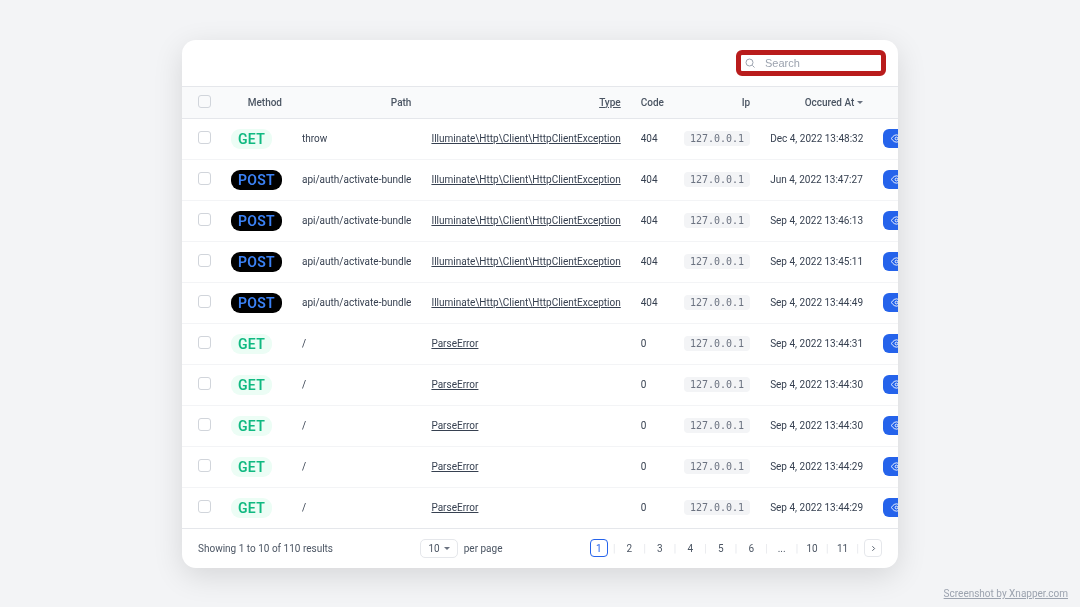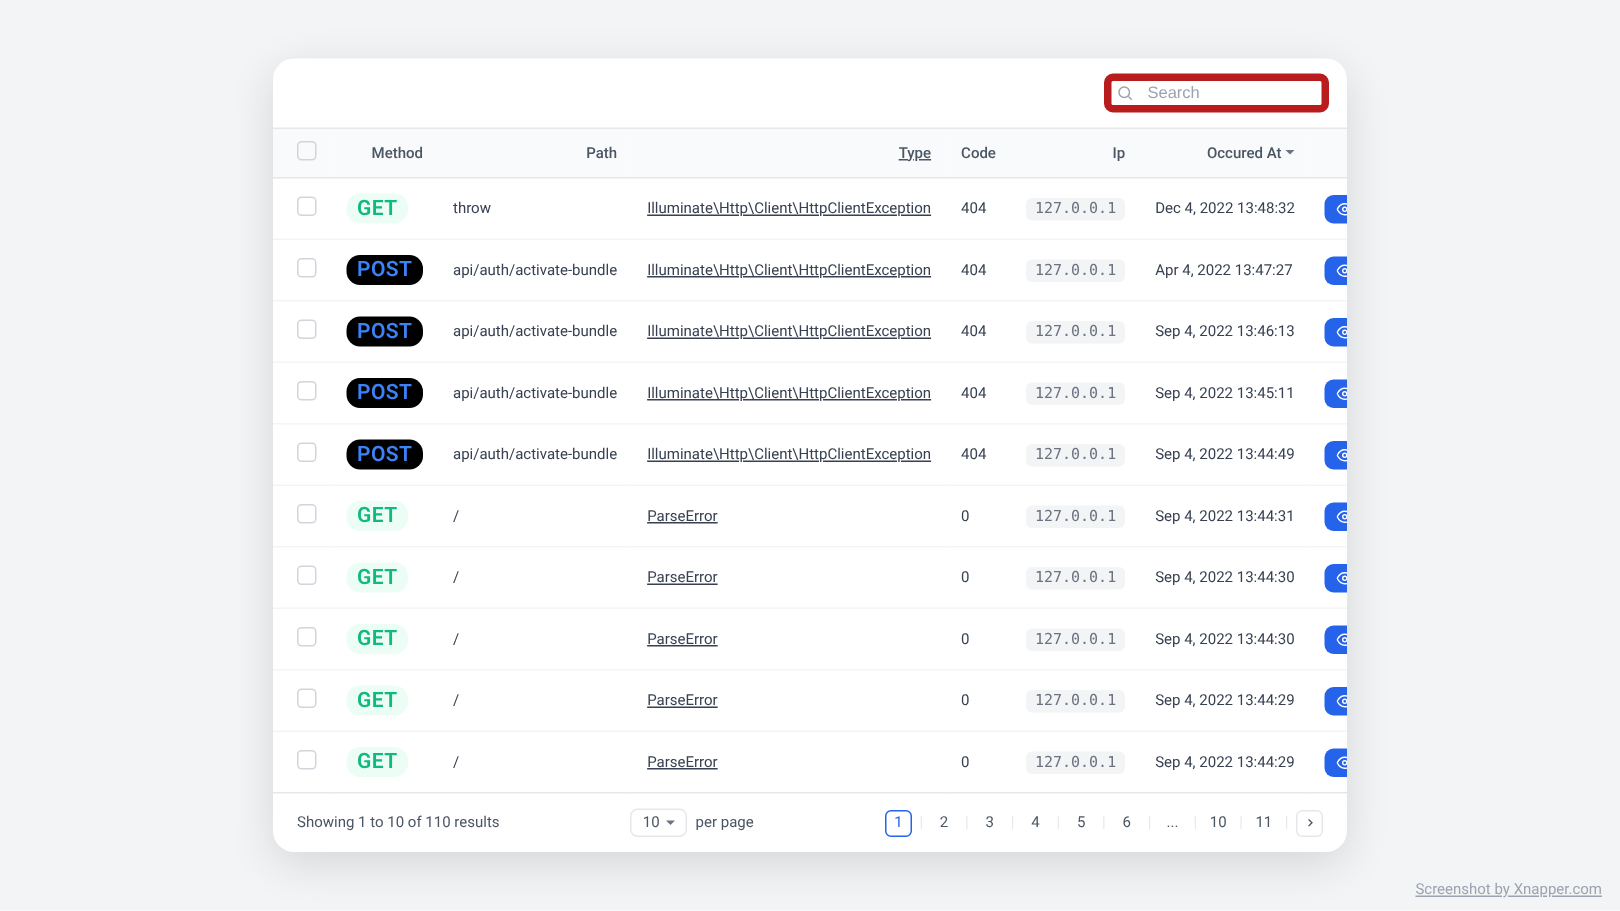--- a/index.html
+++ b/index.html
@@ -237,21 +237,21 @@
               <span>View</span>
             </button></td>
         </tr>
         <tr>
           <td><span class="checkbox"></span></td>
           <td class="col-method"><span class="badge badge-post">POST</span></td>
           <td class="col-path">api/auth/activate-bundle</td>
           <td class="col-type">Illuminate\Http\Client\HttpClientException</td>
           <td class="col-code">404</td>
           <td class="col-ip"><span class="code-chip">127.0.0.1</span></td>
-          <td class="col-occ">Apr 4, 2022 13:47:27</td>
+          <td class="col-occ">Jun 4, 2022 13:47:27</td>
           <td><button class="view-btn">
               <svg viewBox="0 0 24 24" fill="none" stroke="currentColor" stroke-width="2">
                 <path d="M1 12s4-8 11-8 11 8 11 8-4 8-11 8-11-8-11-8z"></path>
                 <circle cx="12" cy="12" r="3"></circle>
               </svg>
               <span>View</span>
             </button></td>
         </tr>
         <tr>
           <td><span class="checkbox"></span></td>

